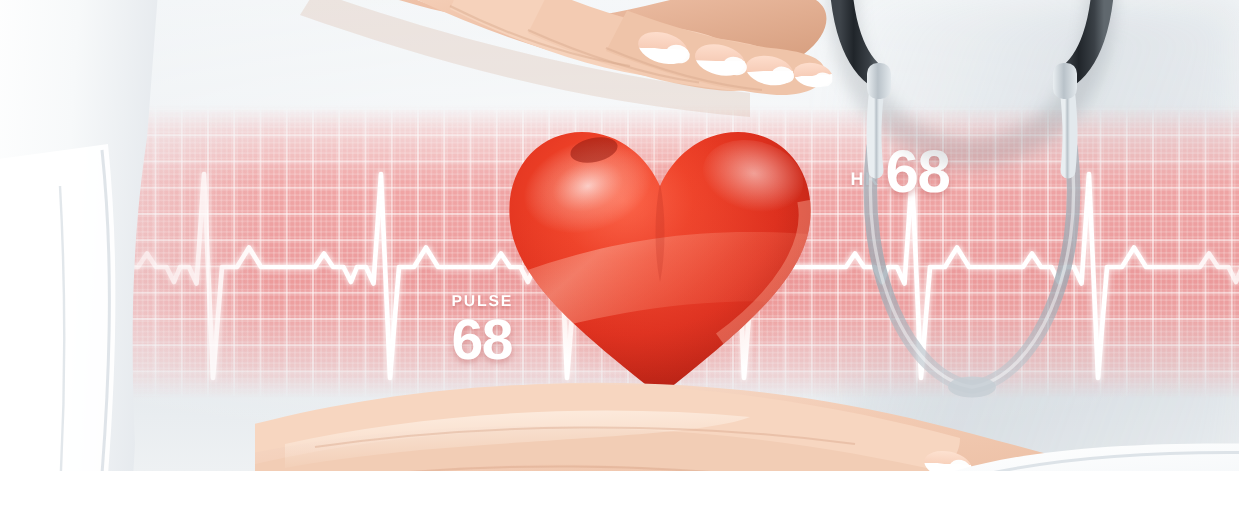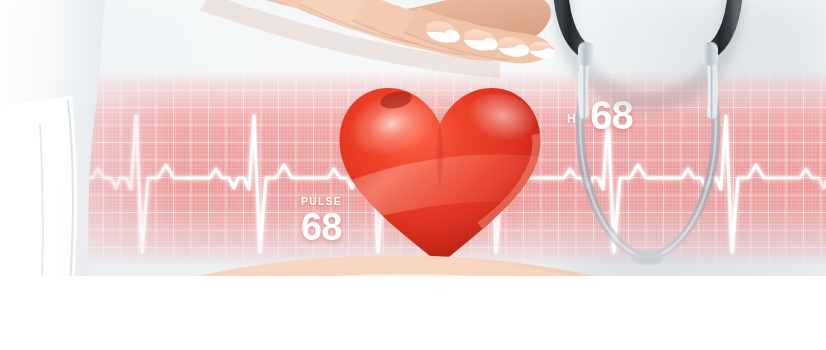--- a/index.html
+++ b/index.html
@@ -1,21 +1,21 @@
 <!DOCTYPE html>
 <html><head>
 <meta charset="utf-8">
 <title>Heart Health Banner</title>
 <style>
   html,body{margin:0;padding:0;background:#fff;}
   body{font-family:"Liberation Sans",sans-serif;}
 
   #scene{
     position:relative;
-    width:826px;height:276px;
+    width:826px;height:314px;
     overflow:hidden;
     background:#eef1f4;
   }
 
   
   .bg-base{
     position:absolute;inset:0;
     background:
       linear-gradient(180deg,#f2f5f7 0%,#e7ecf0 42%,#dfe5ea 66%,#eef1f3 100%);
   }

